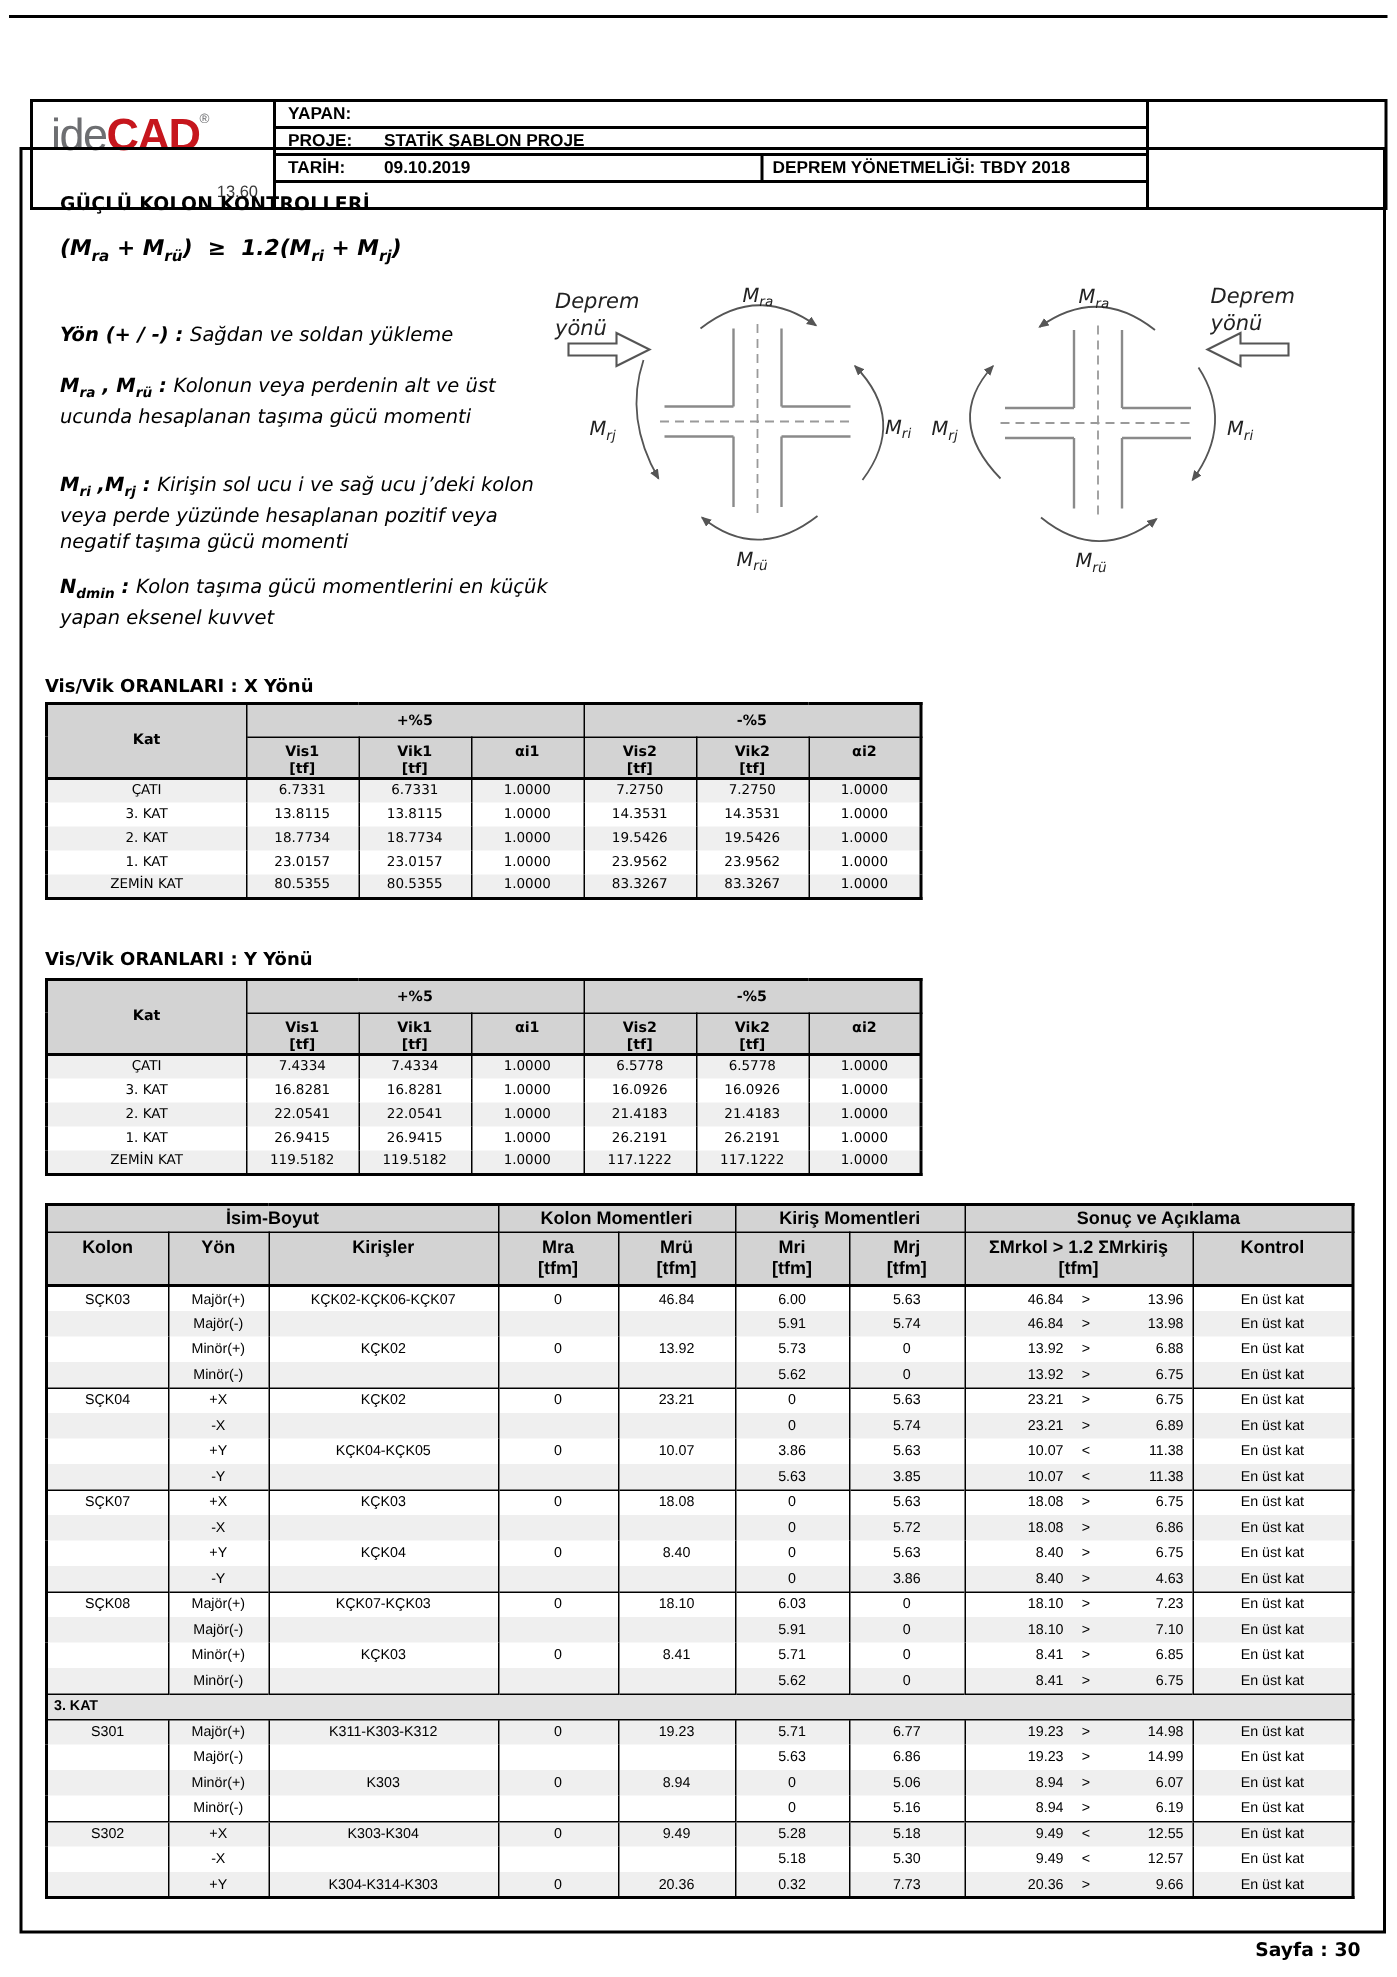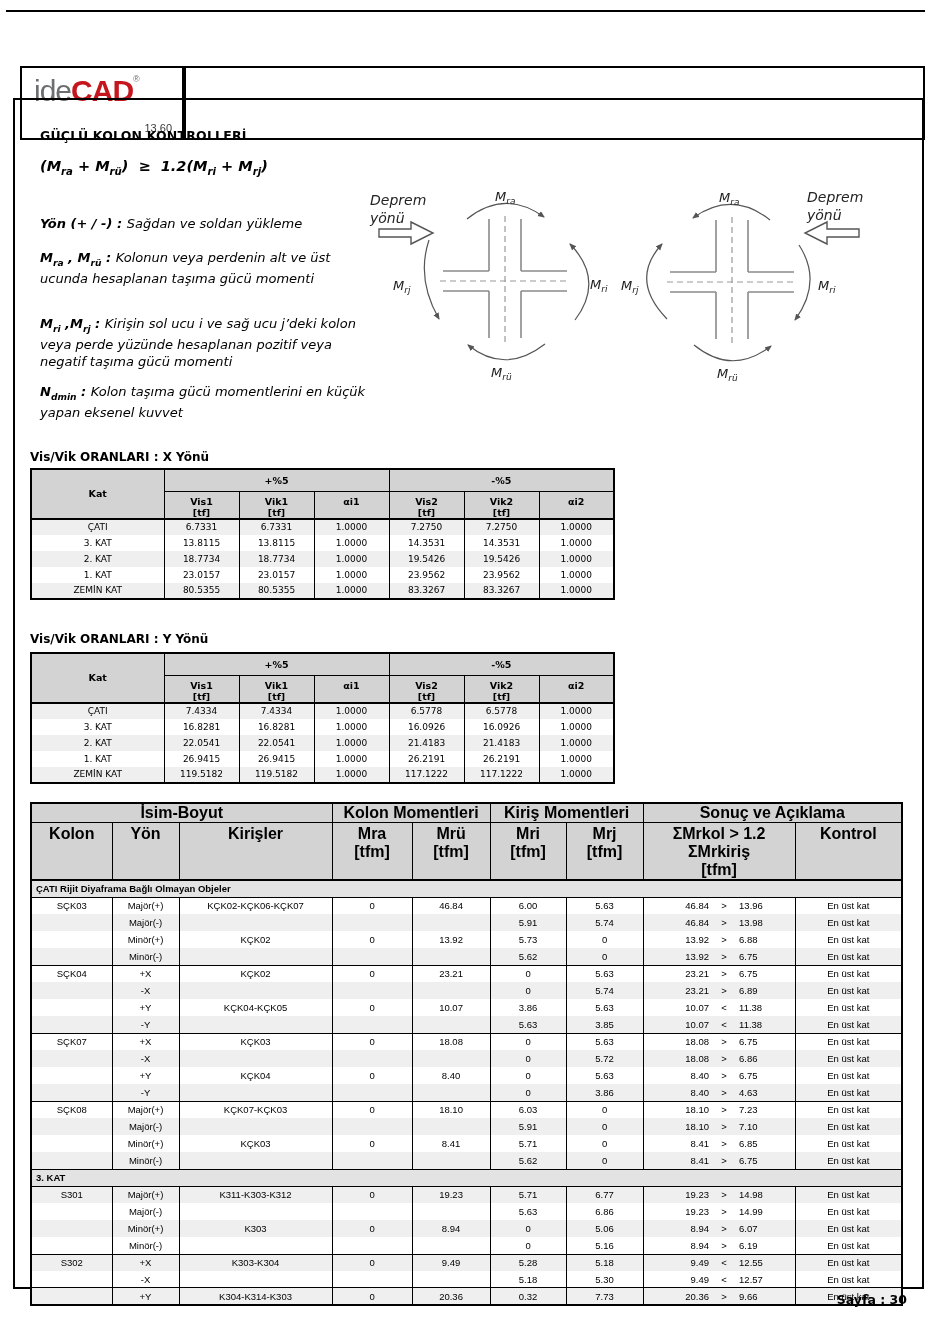--- a/index.html
+++ b/index.html
@@ -66,45 +66,58 @@
   .vis-table thead tr.g th{height:22px;}
   .vis-table thead tr.s th{height:24px;vertical-align:top;padding-top:4px;}
   .vis-table thead{border-bottom:2px solid var(--line);}
   .vis-table td{height:16px;font-size:9px;text-align:center;border-left:1px solid var(--line);border-right:1px solid var(--line);}
   .vis-table tr.shade td{background:var(--zebra-bg);}
   .unit-line{font-weight:bold;}
 
   
   .main-table{position:absolute;left:15px;top:702px;border-collapse:collapse;table-layout:fixed;width:871px;
               font-family:"Liberation Sans",sans-serif;border:2px solid var(--line);}
-  .main-table thead th{background:var(--header-bg);border:1px solid var(--line);font-size:16px;font-weight:bold;}
+  .main-table thead th{background:var(--header-bg);border:1px solid var(--line);font-size:12px;font-weight:bold;}
   .main-table thead tr.g th{height:18px;}
   .main-table thead tr.s th{height:36px;vertical-align:top;padding-top:2px;}
   .main-table thead{border-bottom:2px solid var(--line);}
   .main-table td{height:17px;font-size:9.5px;text-align:center;border-left:1px solid var(--line);border-right:1px solid var(--line);overflow:hidden;white-space:nowrap;}
   .main-table tr.shade td{background:var(--zebra-bg);}
   .main-table tr.sec td{background:var(--section-bg);text-align:left;font-weight:bold;padding-left:4px;font-size:9.5px;
                         border-top:1px solid var(--line);border-bottom:1px solid var(--line);}
   .main-table tr.grp td{border-top:1px solid var(--line);}
   .cmp-a{display:inline-block;width:60px;text-align:right;}
   .cmp-op{display:inline-block;width:30px;text-align:center;}
-  .cmp-b{display:inline-block;width:50px;text-align:left;}
+  .cmp-b{display:inline-block;width:50px;text-align:right;}
 
   .footer{position:absolute;right:24px;top:1292px;font-size:12.5px;font-weight:bold;}
 </style>
 </head>
 <body>
 
 <div class="page">
   <div class="top-rule"></div>
 
   <div class="header-box">
     <div class="logo-cell">
       <div class="logo-text"><span class="logo-ide">ide</span><span class="logo-cad">CAD</span><span class="logo-reg">®</span></div>
       <div class="logo-version">13.60</div>
+    </div>
+    <div class="header-rows">
+      <div class="hrow rule">
+        <span class="hlabel">YAPAN:</span><span class="hvalue"></span>
+      </div>
+      <div class="hrow rule">
+        <span class="hlabel">PROJE:</span><span class="hvalue">STATİK ŞABLON PROJE</span>
+      </div>
+      <div class="hrow rule">
+        <span class="hlabel">TARİH:</span><span class="hvalue">09.10.2019</span>
+        <span class="hextra">DEPREM YÖNETMELİĞİ: TBDY 2018</span>
+      </div>
+      <div class="hrow last"></div>
     </div>
     <div class="header-right"></div>
   </div>
 
   <div class="content-box">
     <div class="doc-title">GÜÇLÜ KOLON KONTROLLERİ</div>
     <div class="formula"><span>(M</span><sub>ra</sub><span> + M</span><sub>rü</sub><span>)  ≥  1.2(M</span><sub>ri</sub><span> + M</span><sub>rj</sub><span>)</span></div>
 
     <div class="note n2"><span class="b">M</span><sub class="b">ra</sub><span class="b"> , </span><span class="b">M</span><sub class="b">rü</sub><span class="b"> : </span><span>Kolonun veya perdenin alt ve üst ucunda hesaplanan taşıma gücü momenti</span></div>
     <div class="note n1"><span class="b">Yön (+ / -) : </span><span>Sağdan ve soldan yükleme</span></div>
@@ -401,23 +414,20 @@
             <th>
               <div>ΣMrkol &gt; 1.2 ΣMrkiriş</div>
               <div class="unit-line">[tfm]</div>
             </th>
             <th>
               <div>Kontrol</div>
             </th>
           </tr>
         </thead>
         <tbody>
-          <tr class="sec">
-            <td colspan="9">ÇATI Rijit Diyaframa Bağlı Olmayan Objeler</td>
-          </tr>
           <tr class="grp">
             <td>SÇK03</td>
             <td>Majör(+)</td>
             <td>KÇK02-KÇK06-KÇK07</td>
             <td>0</td>
             <td>46.84</td>
             <td>6.00</td>
             <td>5.63</td>
             <td><span class="cmp-a">46.84</span><span class="cmp-op">&gt;</span><span class="cmp-b">13.96</span></td>
             <td>En üst kat</td>

